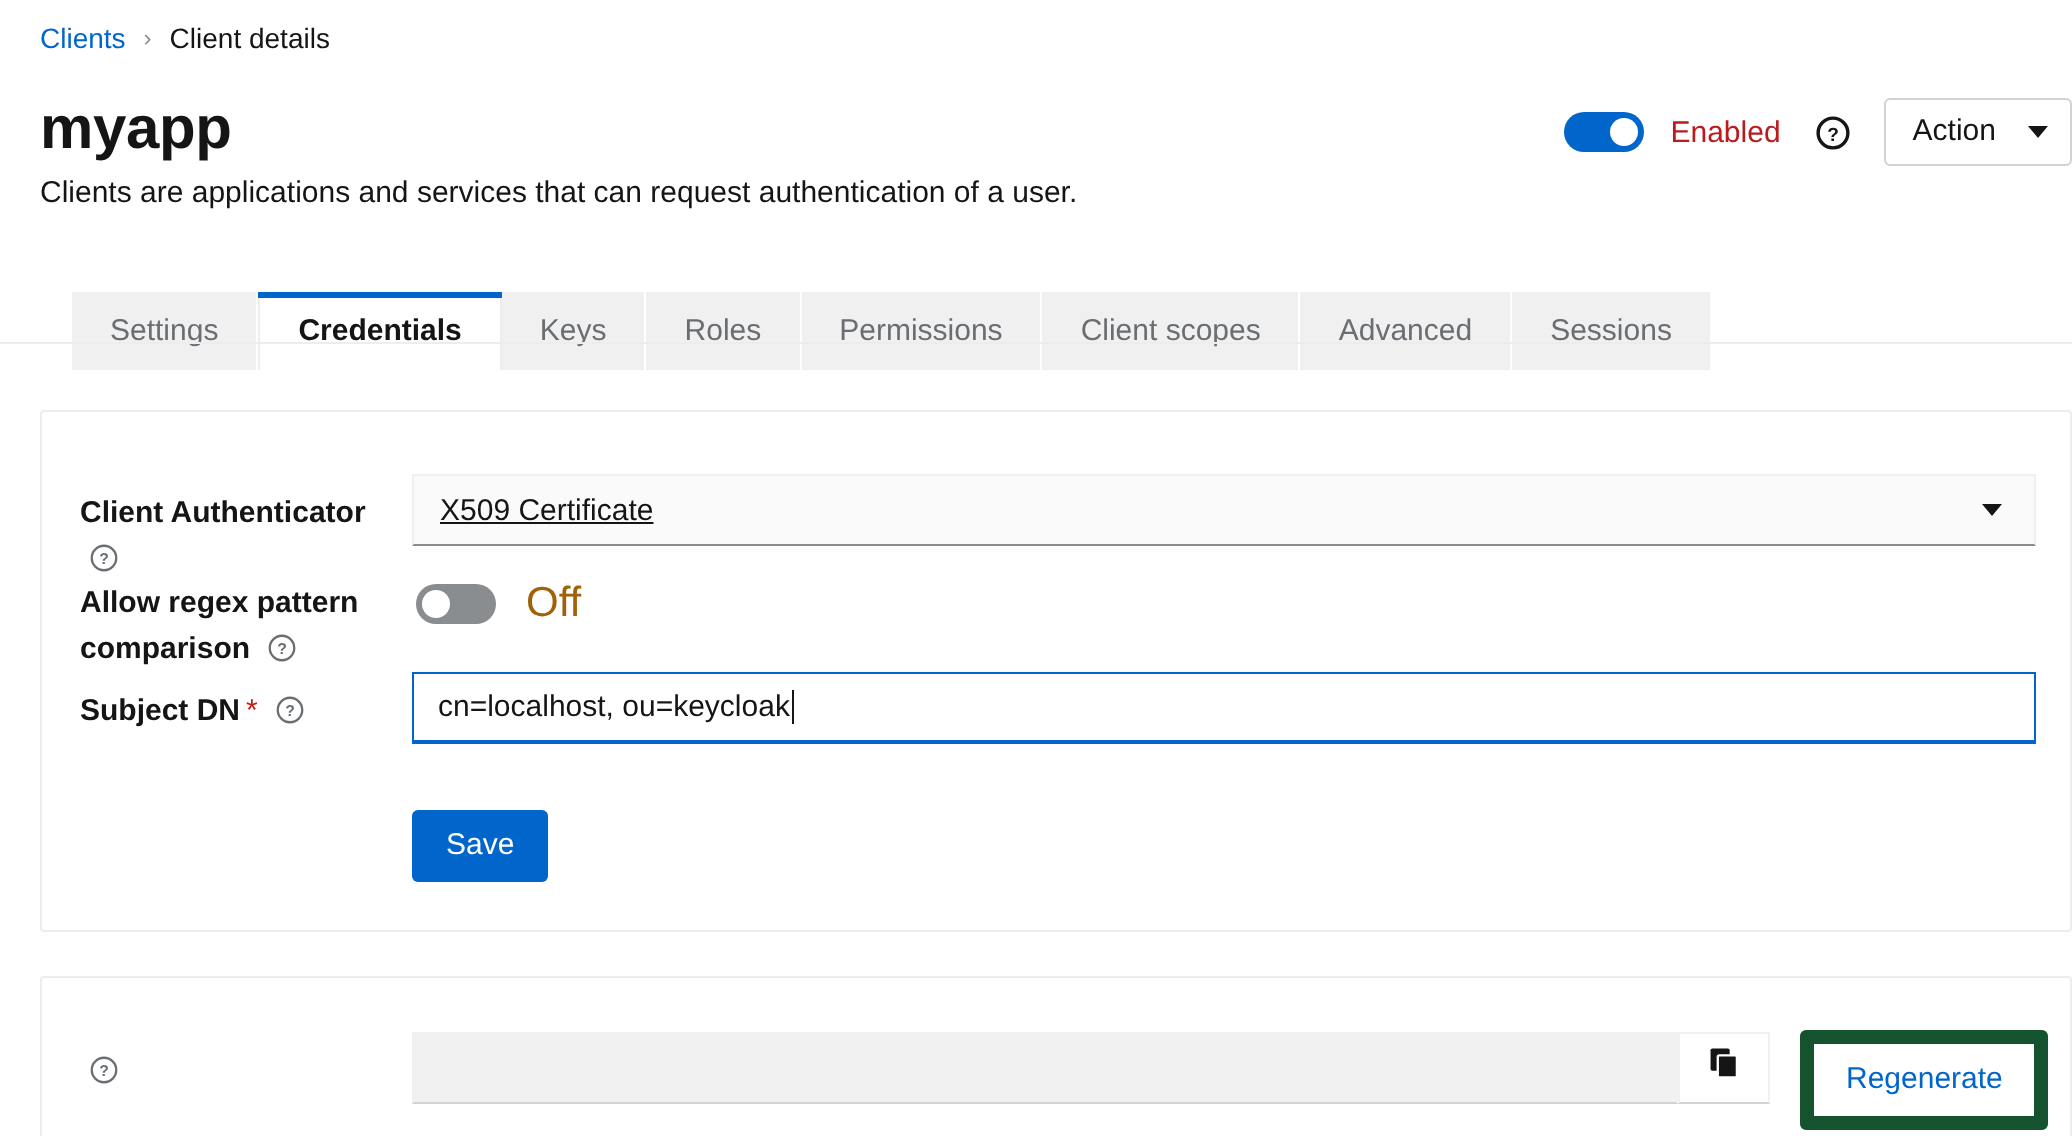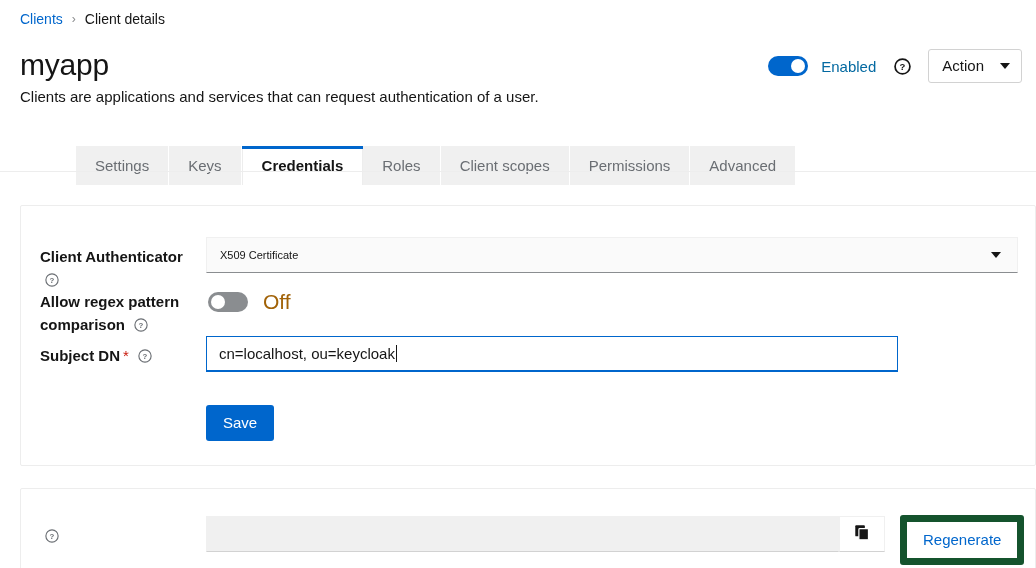--- a/index.html
+++ b/index.html
@@ -43,21 +43,21 @@
   .title-row {
     position: absolute;
     left: 20px;
     top: 48px;
     display: flex;
     align-items: center;
   }
   .app-title {
     font-size: 30px;
     line-height: 34px;
-    font-weight: 400;
+    font-weight: 700;
     color: #151515;
     letter-spacing: -0.2px;
   }
   .badge-protocol {
     margin-left: 12px;
     border: 1px solid #d2d2d2;
     border-radius: 30px;
     padding: 5px 13px 6px;
     font-size: 14px;
     line-height: 16px;
@@ -97,35 +97,35 @@
     top: 3px;
     right: 3px;
     width: 14px;
     height: 14px;
     border-radius: 50%;
     background: #ffffff;
   }
   .enabled-label {
     margin-left: 13px;
     font-size: 15px;
-    color: #0369a1;
+    color: #b91c1c;
   }
   .help-icon {
     margin-left: 18px;
     width: 17px;
     height: 17px;
     display: inline-flex;
     align-items: center;
     justify-content: center;
     cursor: pointer;
   }
   .help-icon svg { display: block; }
   .action-btn {
     margin-left: 17px;
-    margin-right: 14px;
+    margin-right: 0;
     display: flex;
     align-items: center;
     gap: 16px;
     border: 1px solid #d2d2d2;
     background: #ffffff;
     border-radius: 3px;
     padding: 7px 11px 7px 13px;
     font-size: 15px;
     color: #151515;
     font-family: "Liberation Sans", sans-serif;
@@ -140,21 +140,20 @@
   }
 
   
   .tabs {
     position: absolute;
     left: 36px;
     top: 133px;
     display: flex;
     align-items: flex-end;
     height: 52px;
-    margin-left: 40px;
   }
   .tab {
     position: relative;
     background: #f0f0f0;
     border-right: 1px solid #ffffff;
     padding: 0 19px;
     height: 39px;
     display: flex;
     align-items: center;
     font-size: 15px;
@@ -220,23 +219,24 @@
     top: 237px;
     width: 812px;
     height: 36px;
     background: #fafafa;
     border: 1px solid #f0f0f0;
     border-bottom: 1px solid #8a8d90;
     box-sizing: border-box;
     display: flex;
     align-items: center;
     padding: 0 13px;
-    font-size: 11px;
-    color: #151515;
-    cursor: pointer;
+    font-size: 15px;
+    color: #151515;
+    cursor: pointer;
+    text-decoration: underline;
   }
   .select-box .caret-down {
     position: absolute;
     right: 16px;
   }
 
   
   .switch-off {
     position: absolute;
     left: 208px;
@@ -263,21 +263,21 @@
     font-size: 21px;
     line-height: 20px;
     color: #a16207;
   }
 
   
   .text-input-focus {
     position: absolute;
     left: 206px;
     top: 336px;
-    width: 692px;
+    width: 812px;
     height: 36px;
     box-sizing: border-box;
     border: 1px solid #0066cc;
     border-bottom: 2px solid #0066cc;
     background: #ffffff;
     display: flex;
     align-items: center;
     padding: 0 12px;
     font-size: 15px;
     color: #151515;
@@ -379,37 +379,40 @@
     <button class="action-btn">
       <span>Action</span>
       <span class="caret-down"></span>
     </button>
   </div>
 
   <div class="tabs">
     <div class="tab">
         <span>Settings</span>
       </div>
-    <div class="tab">
-        <span>Keys</span>
-      </div>
     <div class="tab active">
         <span>Credentials</span>
       </div>
     <div class="tab">
+        <span>Keys</span>
+      </div>
+    <div class="tab">
         <span>Roles</span>
       </div>
     <div class="tab">
+        <span>Permissions</span>
+      </div>
+    <div class="tab">
         <span>Client scopes</span>
       </div>
     <div class="tab">
-        <span>Permissions</span>
-      </div>
-    <div class="tab">
         <span>Advanced</span>
+      </div>
+    <div class="tab">
+        <span>Sessions</span>
       </div>
   </div>
   <div class="tabs-underline"></div>
 
   <div class="card" id="card-credentials"></div>
 
   <div class="form-label" style="left:40px; top:245px;">
     <span>Client Authenticator</span>
     <span class="inline-help">
       <svg width="14" height="14" viewBox="0 0 16 16">

